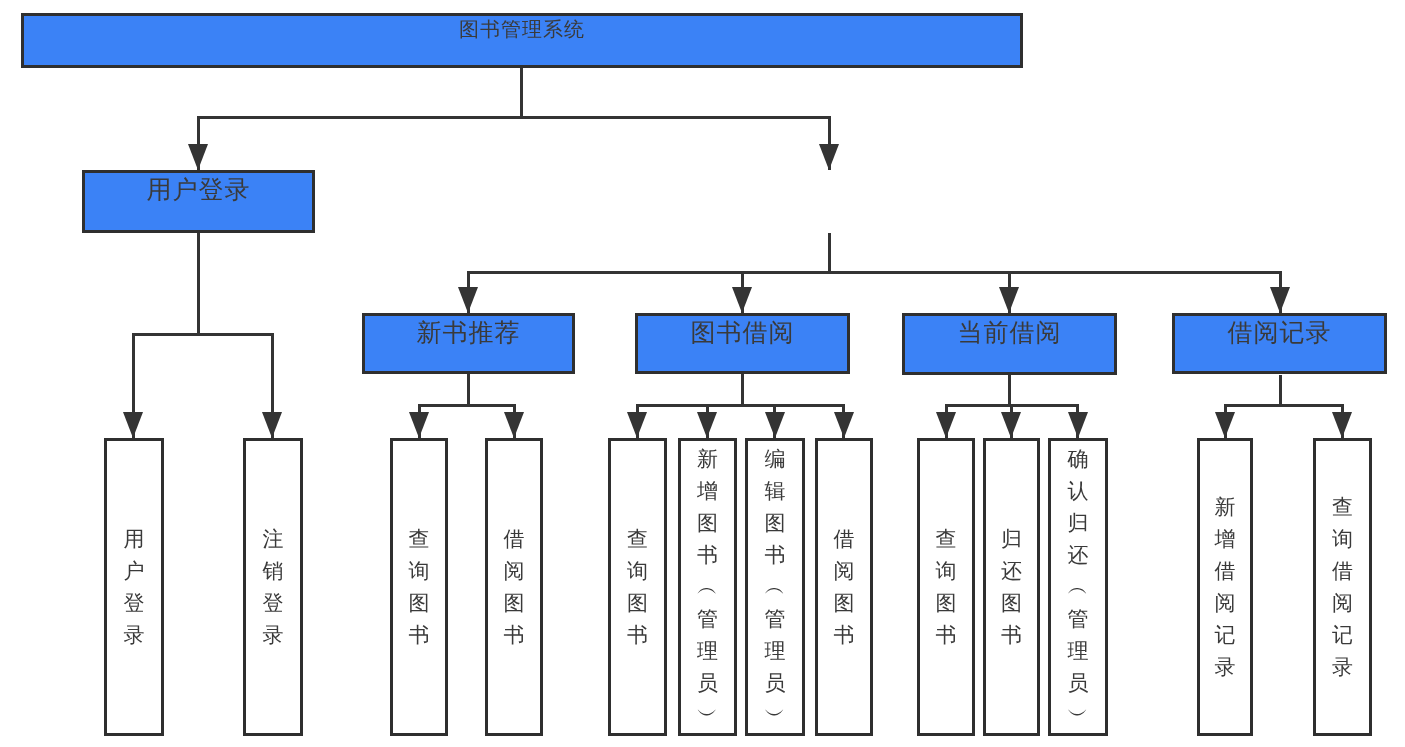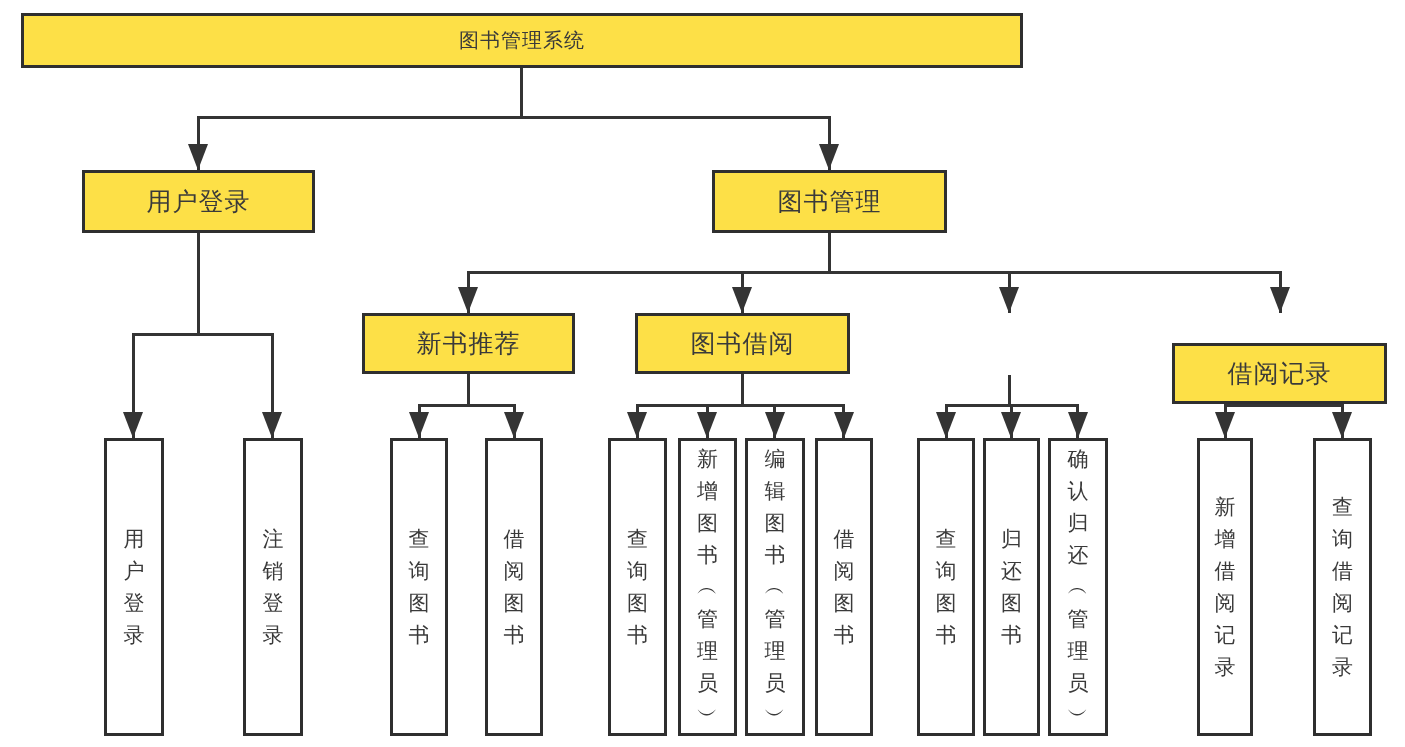--- a/index.html
+++ b/index.html
@@ -15,22 +15,22 @@
     width:1405px;height:747px;
     background:var(--background);
     font-family:"Liberation Sans","DejaVu Sans",sans-serif;
     color:var(--text);
     overflow:hidden;
   }
   .box{
     position:absolute;
     box-sizing:border-box;
     border:3px solid var(--box-border);
-    background:#fde047;
-    display:flex;align-items:center;justify-content:center;
+    background:#3b82f6;
+    display:flex;justify-content:center;
     z-index:2;
   }
   .box .lbl{
     font-size:25px;
     letter-spacing:1px;
     color:var(--text);
     white-space:nowrap;
   }
   .root-box .lbl{font-size:20px;}
   .leaf{
@@ -72,31 +72,31 @@
 
 <div class="canvas">
 
   <div class="box root-box" style="left:21px;top:13px;width:1002px;height:55px;">
     <span class="lbl">图书管理系统</span>
   </div>
 
   <div class="box" style="left:82px;top:170px;width:233px;height:63px;">
     <span class="lbl">用户登录</span>
   </div>
-  <div class="box" style="left:712px;top:170px;width:235px;height:63px;">
-    <span class="lbl">图书管理</span>
-  </div>
 
   <div class="box" style="left:635px;top:313px;width:215px;height:61px;">
     <span class="lbl">图书借阅</span>
   </div>
   <div class="box" style="left:362px;top:313px;width:213px;height:61px;">
     <span class="lbl">新书推荐</span>
   </div>
-  <div class="box" style="left:1172px;top:313px;width:215px;height:61px;margin-top:30px;">
+  <div class="box" style="left:902px;top:313px;width:215px;height:62px;">
+    <span class="lbl">当前借阅</span>
+  </div>
+  <div class="box" style="left:1172px;top:313px;width:215px;height:61px;">
     <span class="lbl">借阅记录</span>
   </div>
 
   <div class="leaf" style="left:104px;width:60px;">
       <div class="vchar">用</div>
       <div class="vchar">户</div>
       <div class="vchar">登</div>
       <div class="vchar">录</div>
     </div>
   <div class="leaf" style="left:243px;width:60px;">

